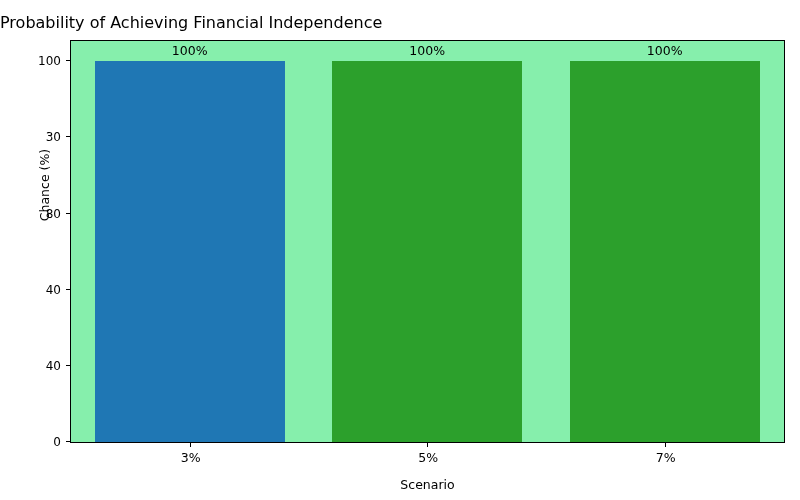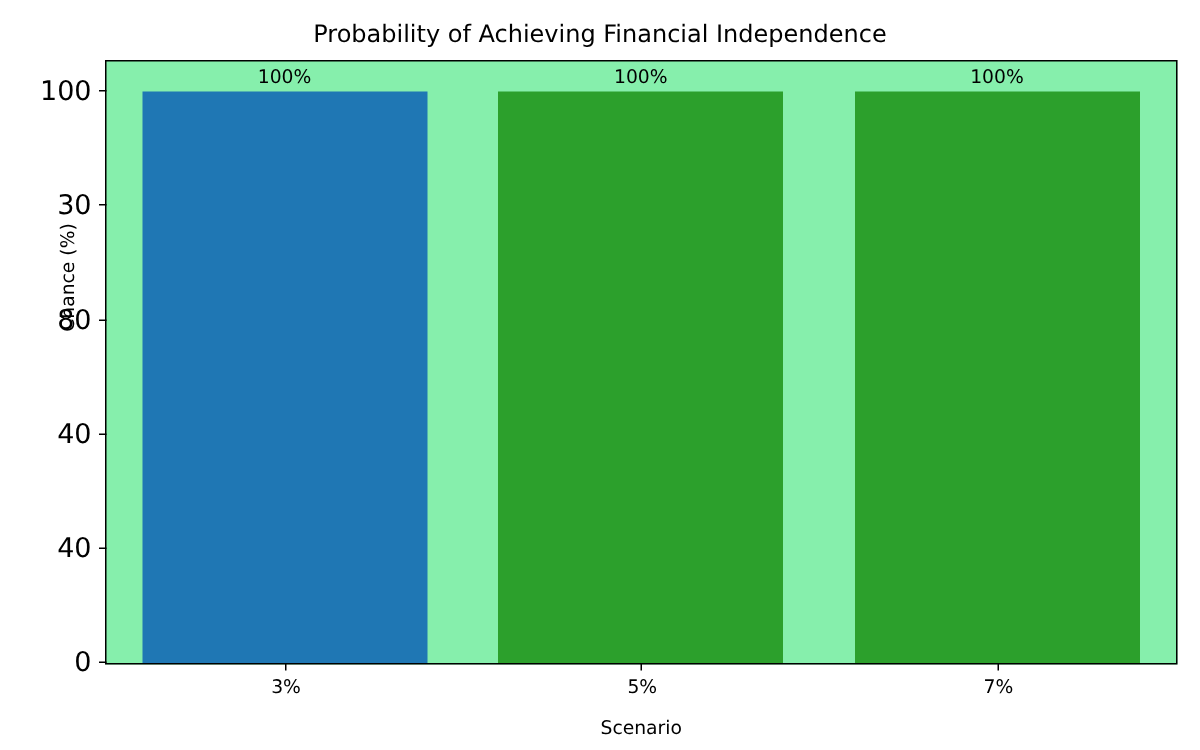--- a/index.html
+++ b/index.html
@@ -21,21 +21,20 @@
     height: 500px;
     background: #ffffff;
   }
 
   
   .chart-title {
     position: absolute;
     left: 0;
     top: 14px;
     width: 800px;
-    text-align: center;
     font-size: 16px;
     line-height: 18px;
     color: #000000;
     white-space: nowrap;
   }
 
   
   .axes {
     position: absolute;
     left: 70px;
@@ -78,21 +77,21 @@
     width: 5px;
     height: 0;
     border-top: 1.3px solid #000000;
   }
   .ytick-label {
     position: absolute;
     right: 100%;
     top: 50%;
     transform: translateY(-50%);
     margin-right: 5px;
-    font-size: 18px;
+    font-size: 12px;
     line-height: 13px;
     white-space: nowrap;
     margin-left: 12px;
   }
 
   
   .xtick {
     position: absolute;
     bottom: -5px;
     width: 0;

